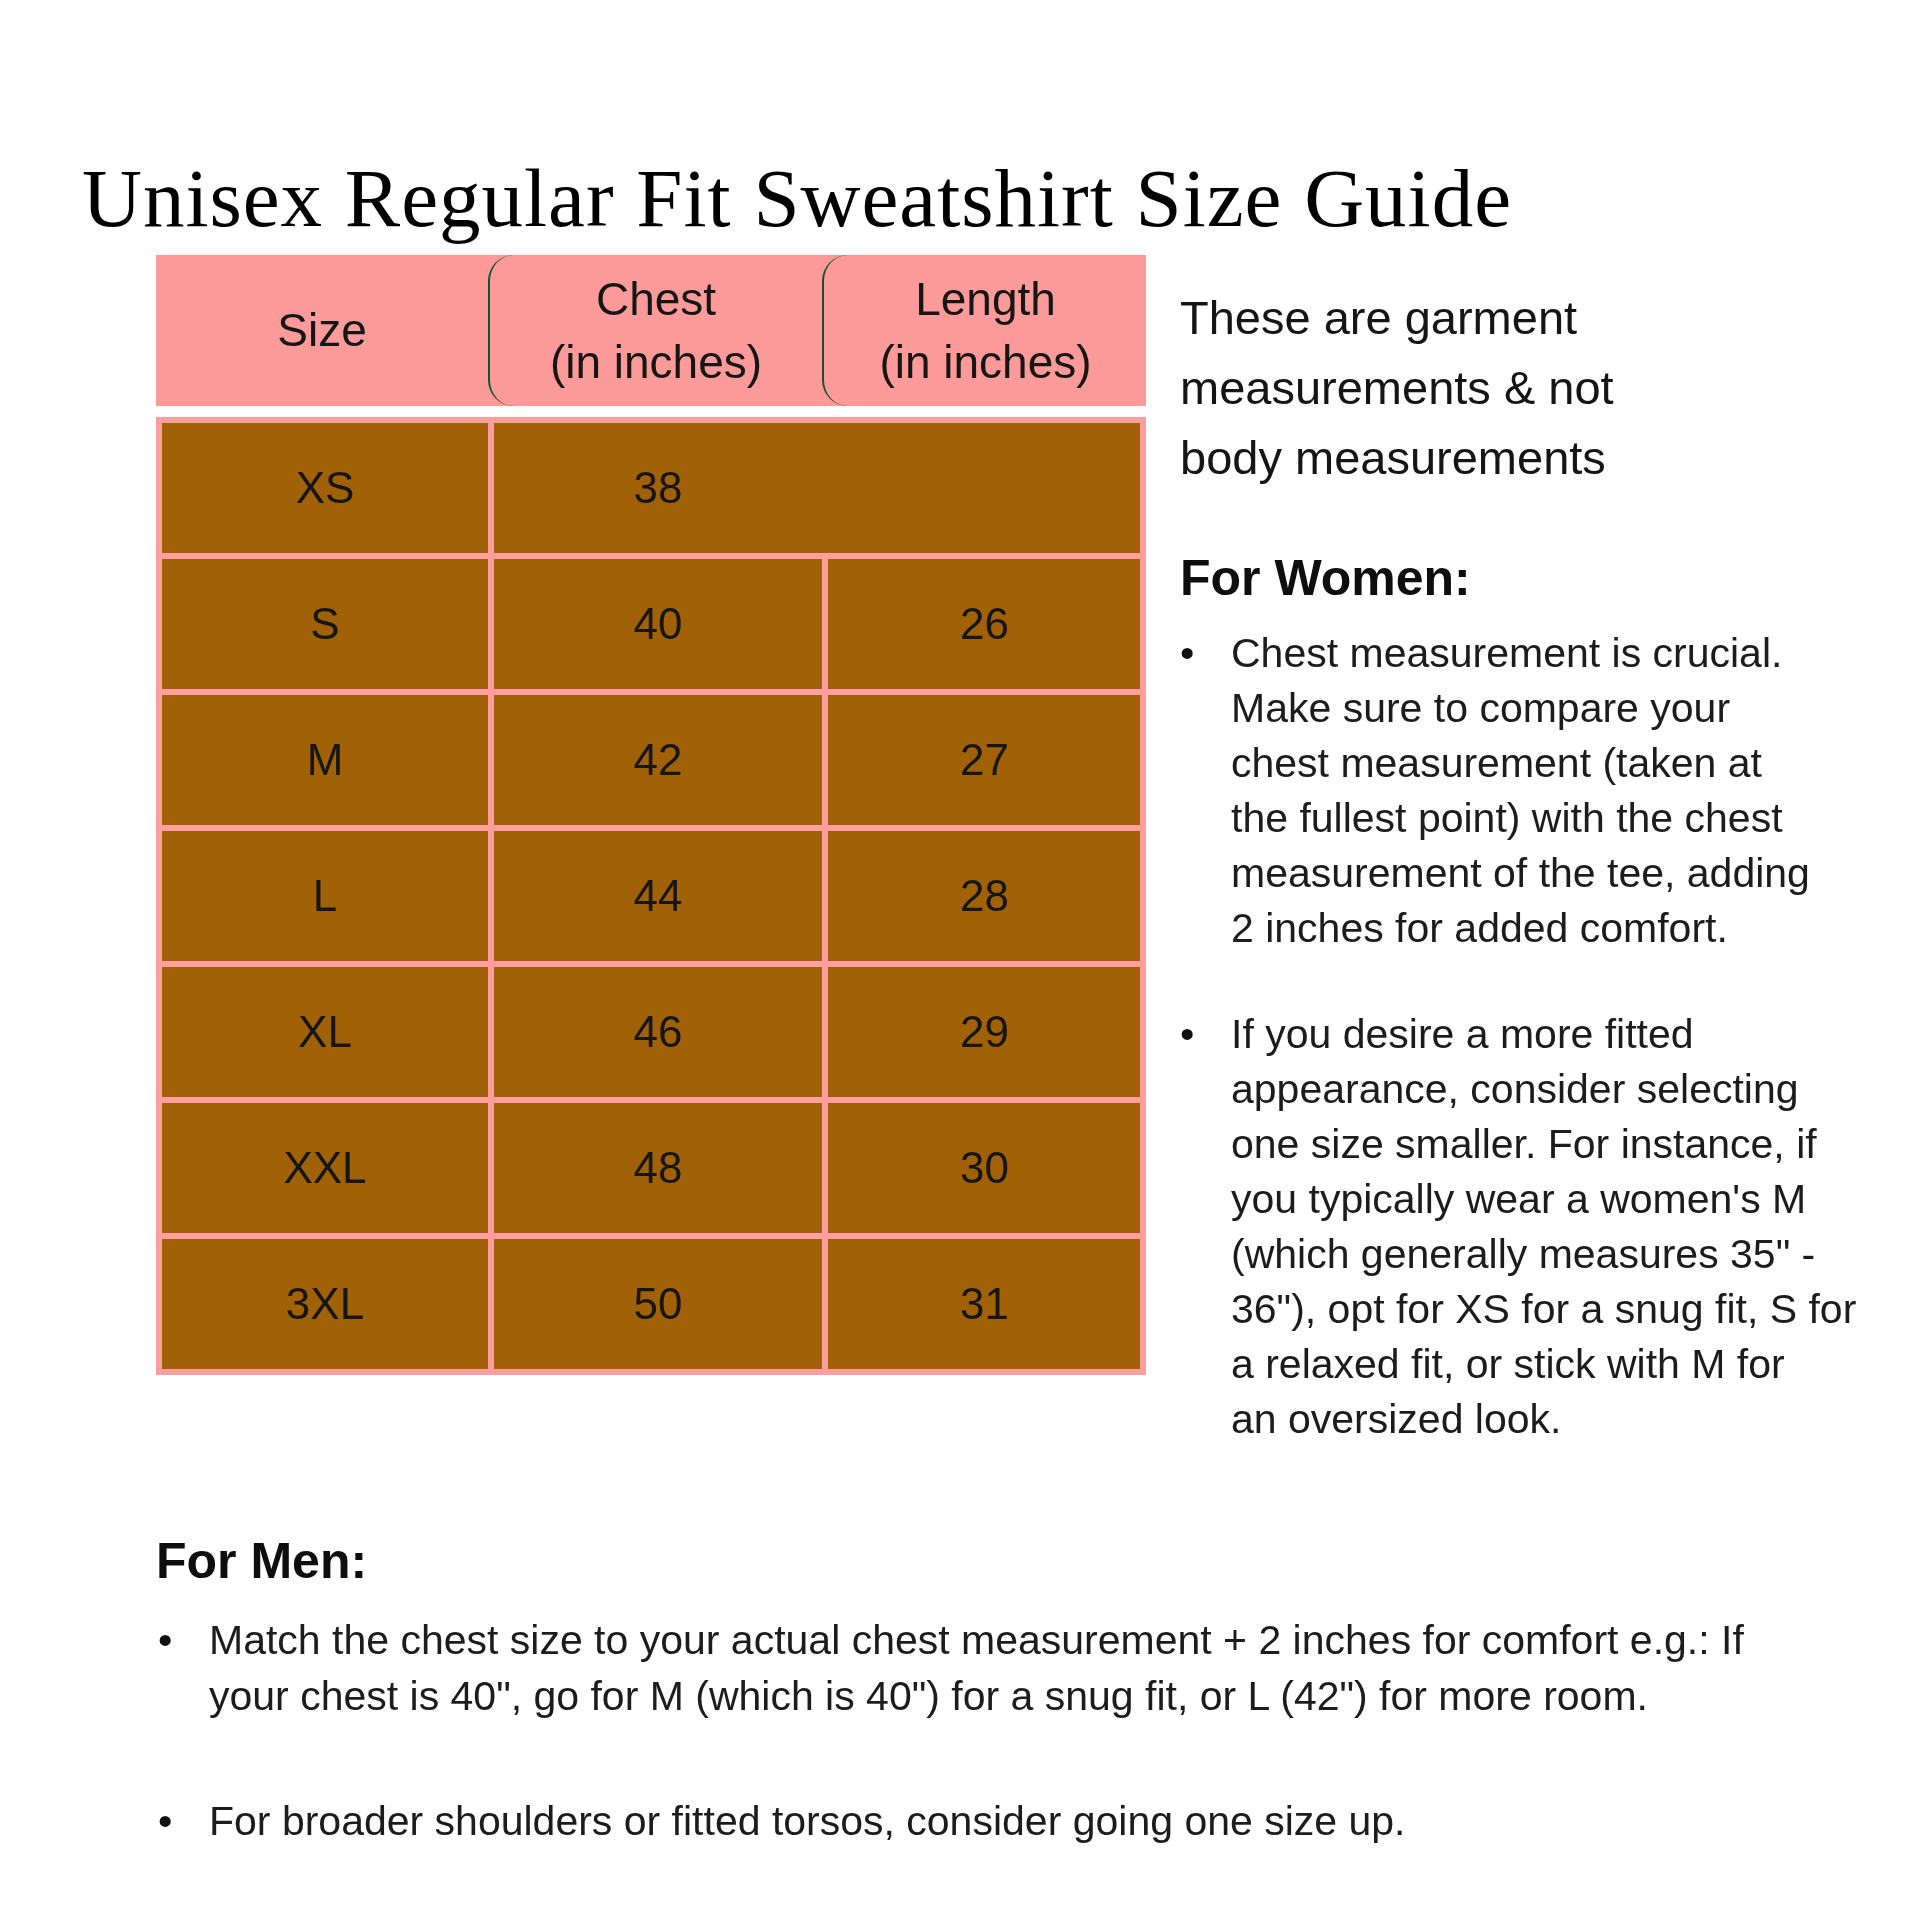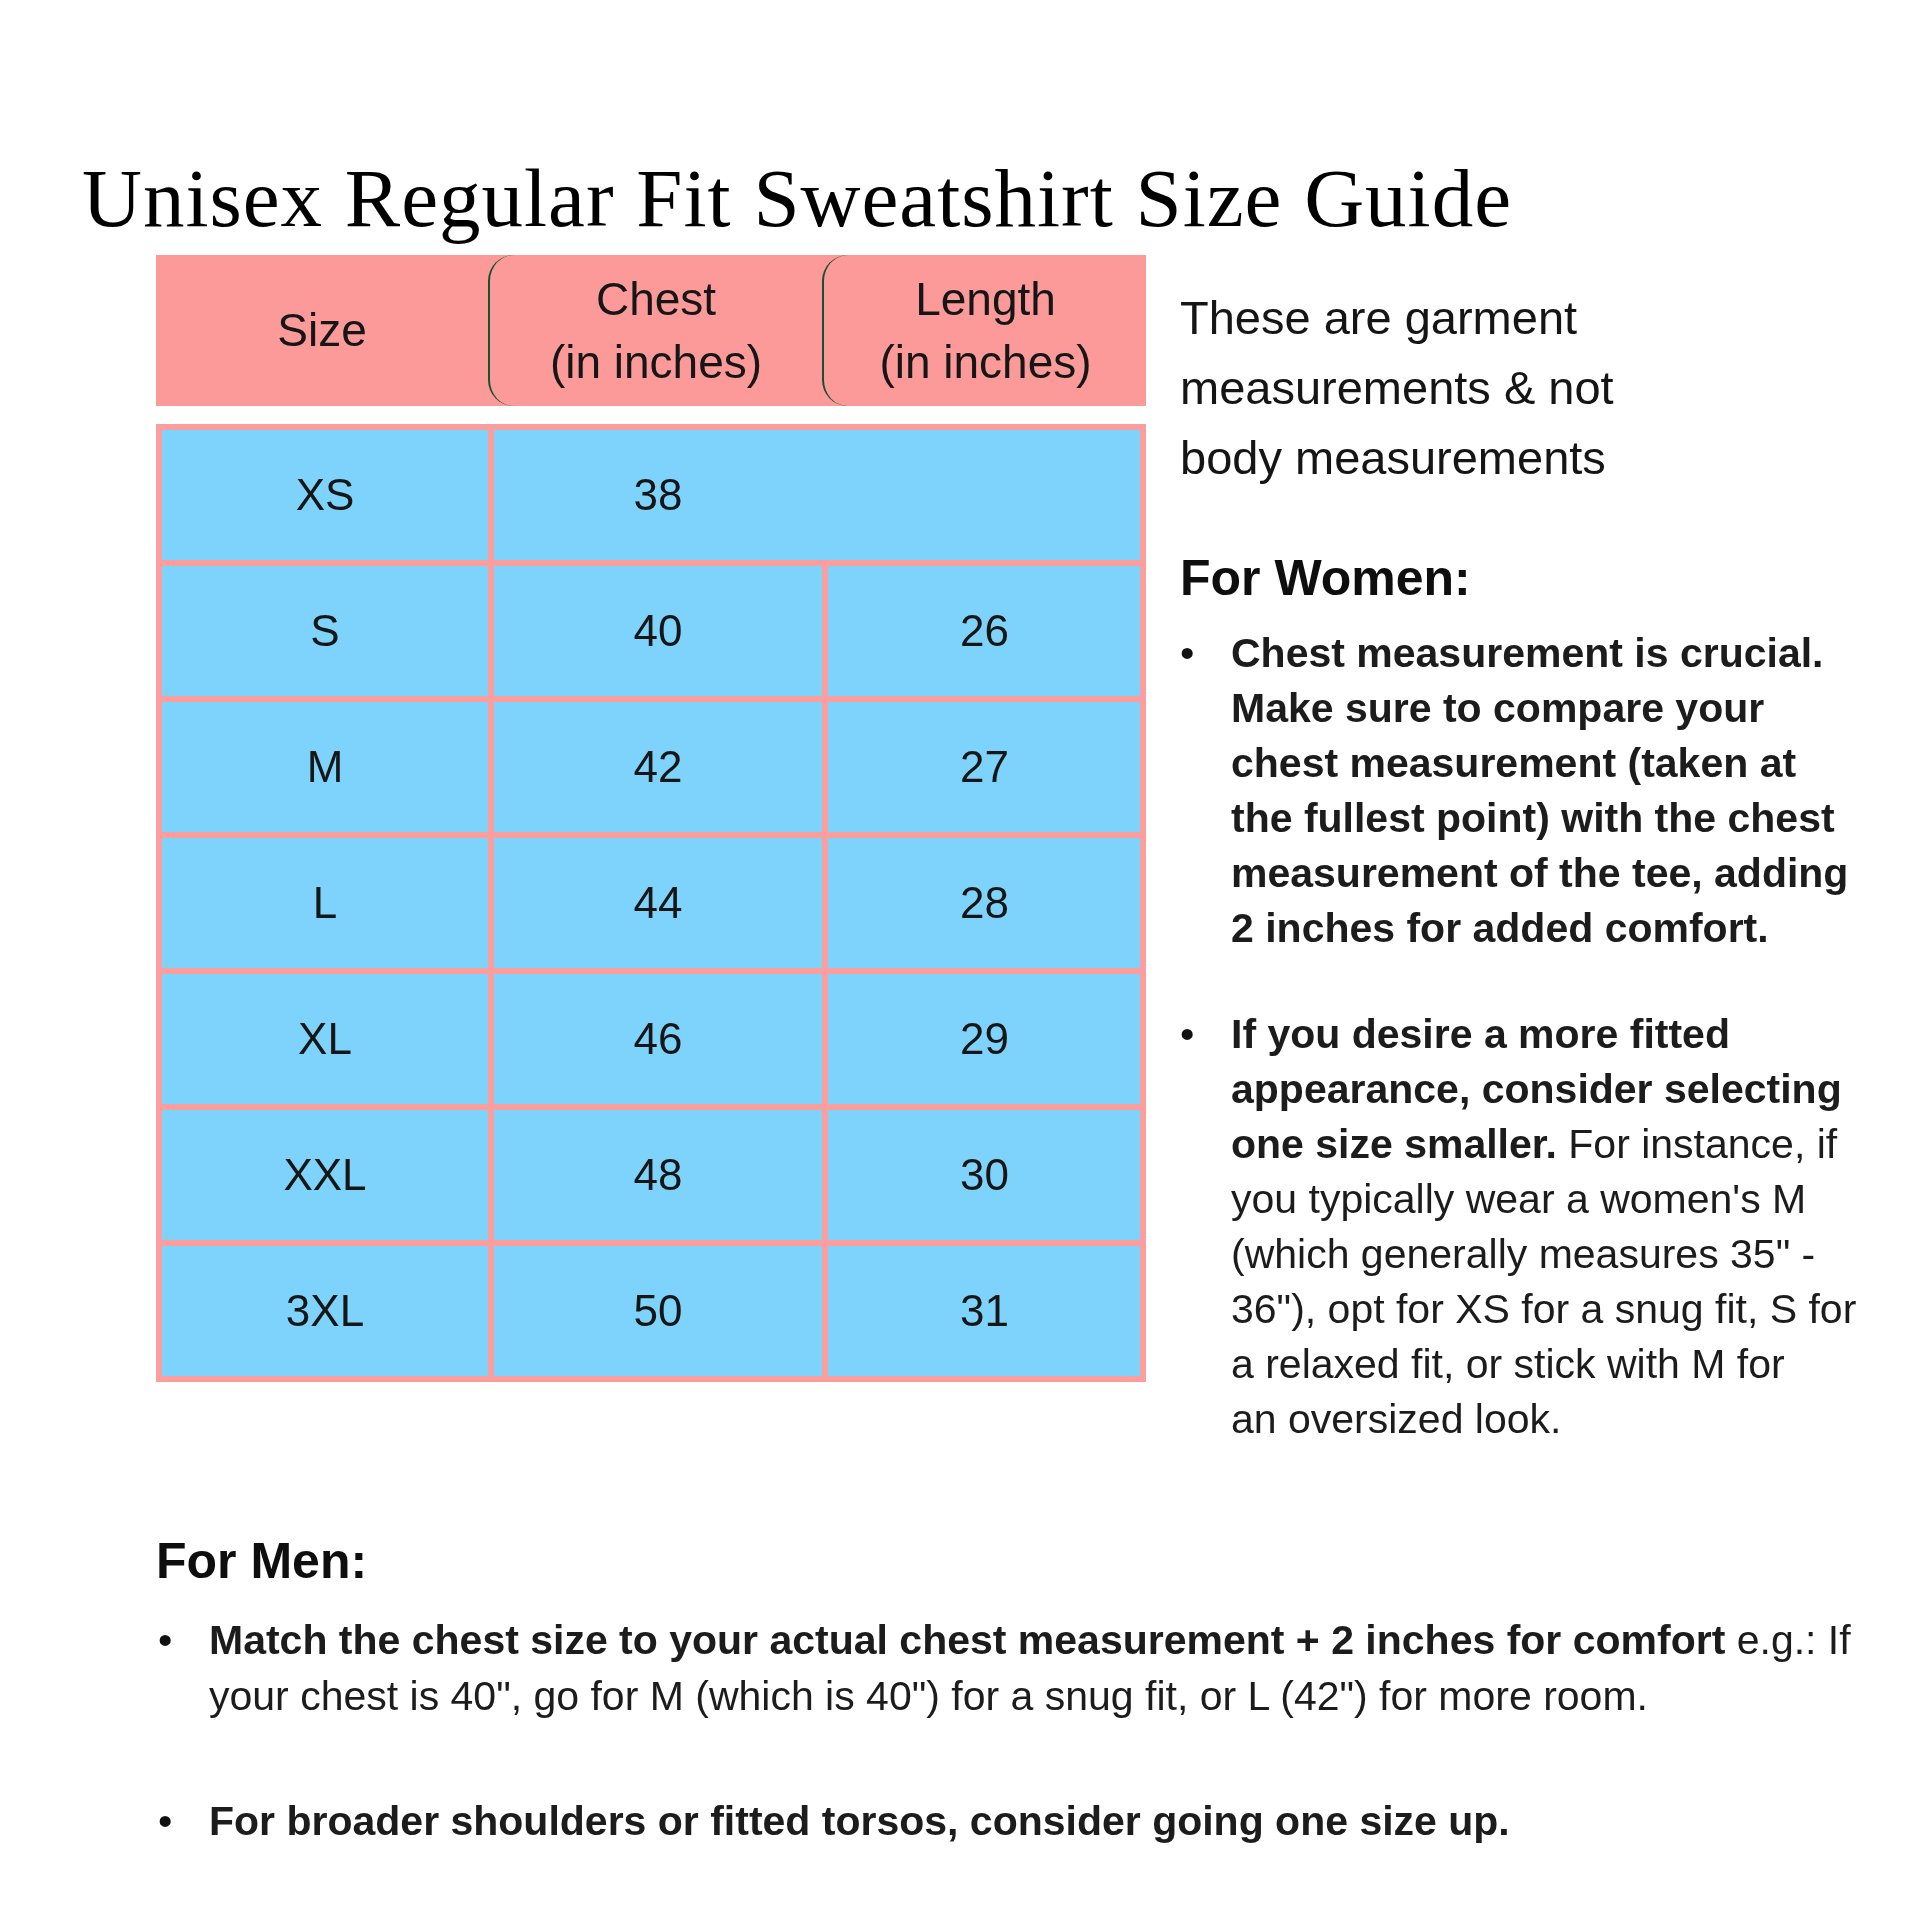--- a/index.html
+++ b/index.html
@@ -25,23 +25,23 @@
     height:151px; background:var(--pink-head);
   }
   .size-table .hcell {
     display:flex; align-items:center; justify-content:center;
     box-sizing:border-box; text-align:center;
     font-size:46px; line-height:63px; font-weight:400; color:#161616;
     white-space:pre-line;
   }
   .size-table .hcell + .hcell { border-left:2px solid #14532d;border-radius:26px; }
   .size-table .tbody {
-    margin-top:18px;
+    margin-top:11px;
     border:6px solid var(--pink-border);
-    background:#7dd3fc;
+    background:#a16207;
   }
   .size-table .trow {
     display:grid; grid-template-columns:326px 334px 319px;
     height:130px;
   }
   .size-table .trow + .trow { border-top:6px solid var(--pink-border); }
   .size-table .tcell {
     display:flex; align-items:center; justify-content:center;
     box-sizing:border-box;
     font-size:44px; color:#161616;
@@ -57,21 +57,21 @@
     font-size:50px; font-weight:700; color:#0e0e0e;text-align:center;
   }
   .women-heading { position:absolute; left:1180px; top:507px; }
   .men-heading   { position:absolute; left:156px;  top:1490px; }
   
   .bullet { display:flex; align-items:flex-start; }
   .dot {
     flex:0 0 auto; color:#111111;
   }
   .btext { white-space:pre-line; color:#1c1c1c; }
-  .lead { font-weight:700; }
+  .lead { font-weight:400; }
   .rest { font-weight:400; }
 
   .women-bullets { position:absolute; left:1180px; top:626px; width:752px; }
   .women-bullets .bullet + .bullet { margin-top:51px; }
   .women-bullets .dot   { font-size:41px; line-height:55px; width:51px; }
   .women-bullets .btext { font-size:41px; line-height:55px; width:693px; }
 
   .men-bullets { position:absolute; left:158px; top:1612px; width:1723px; }
   .men-bullets .bullet + .bullet { margin-top:69px; }
   .men-bullets .dot   { font-size:41px; line-height:56px; width:51px; }

